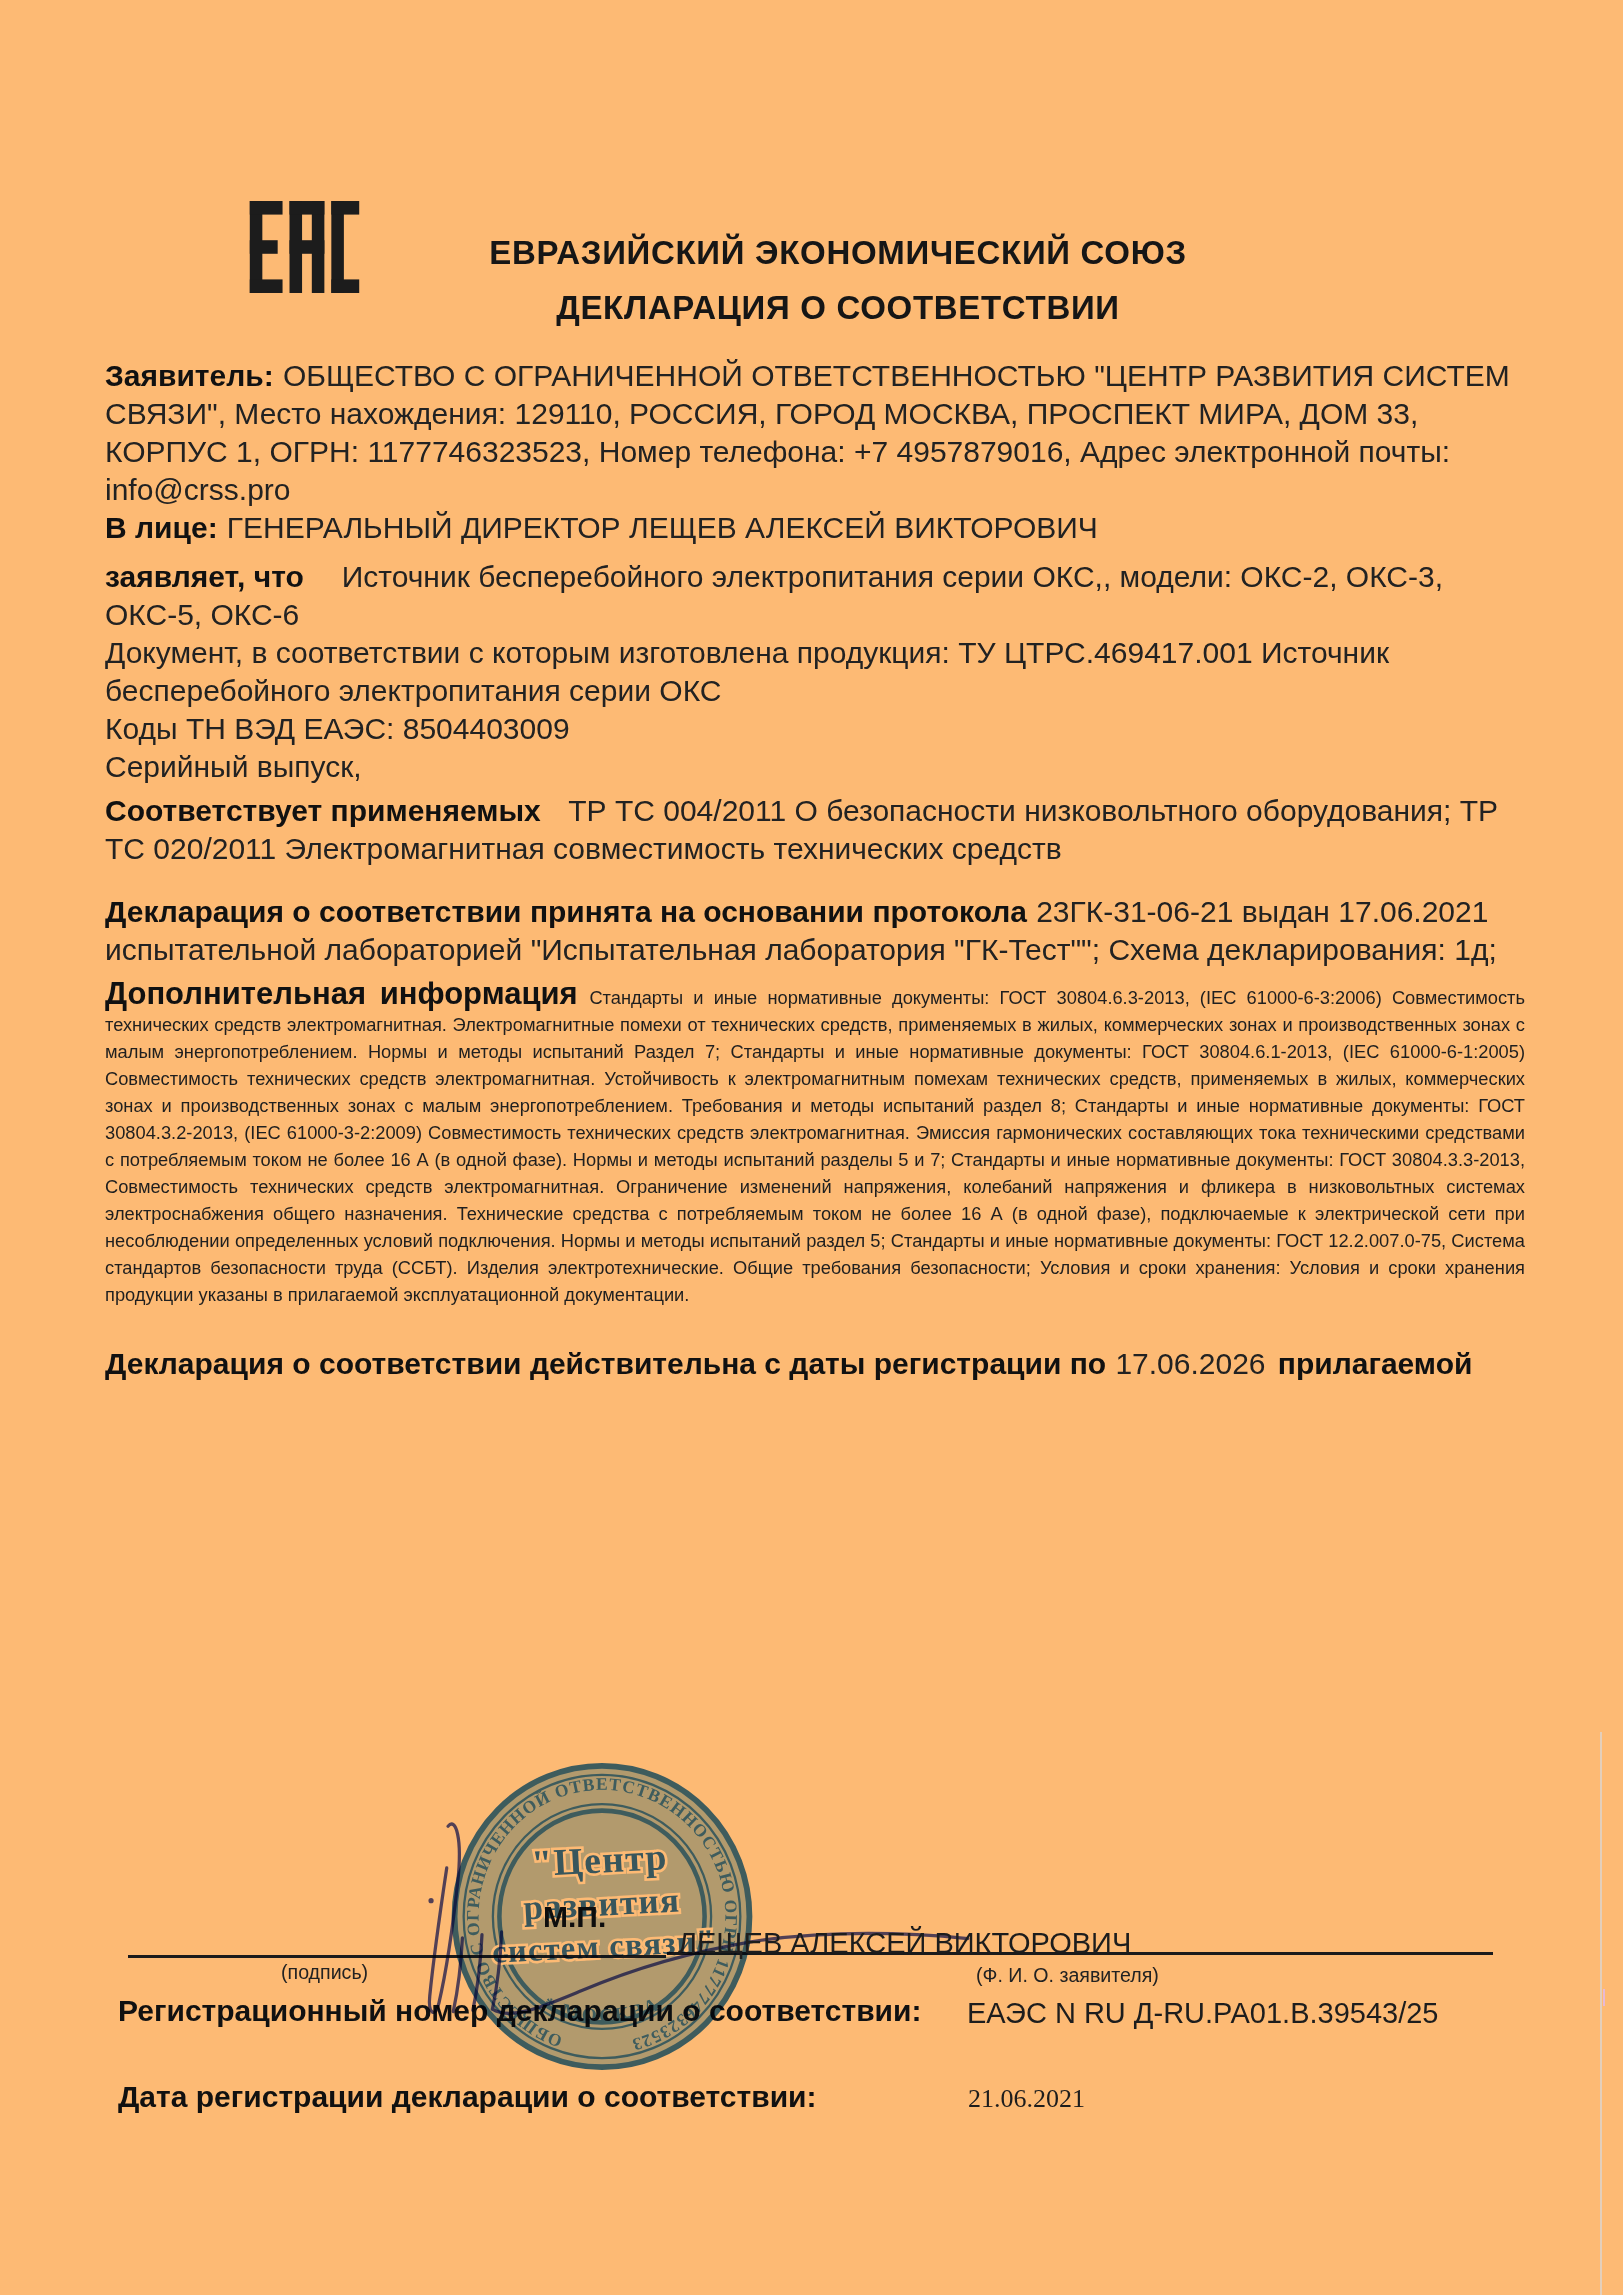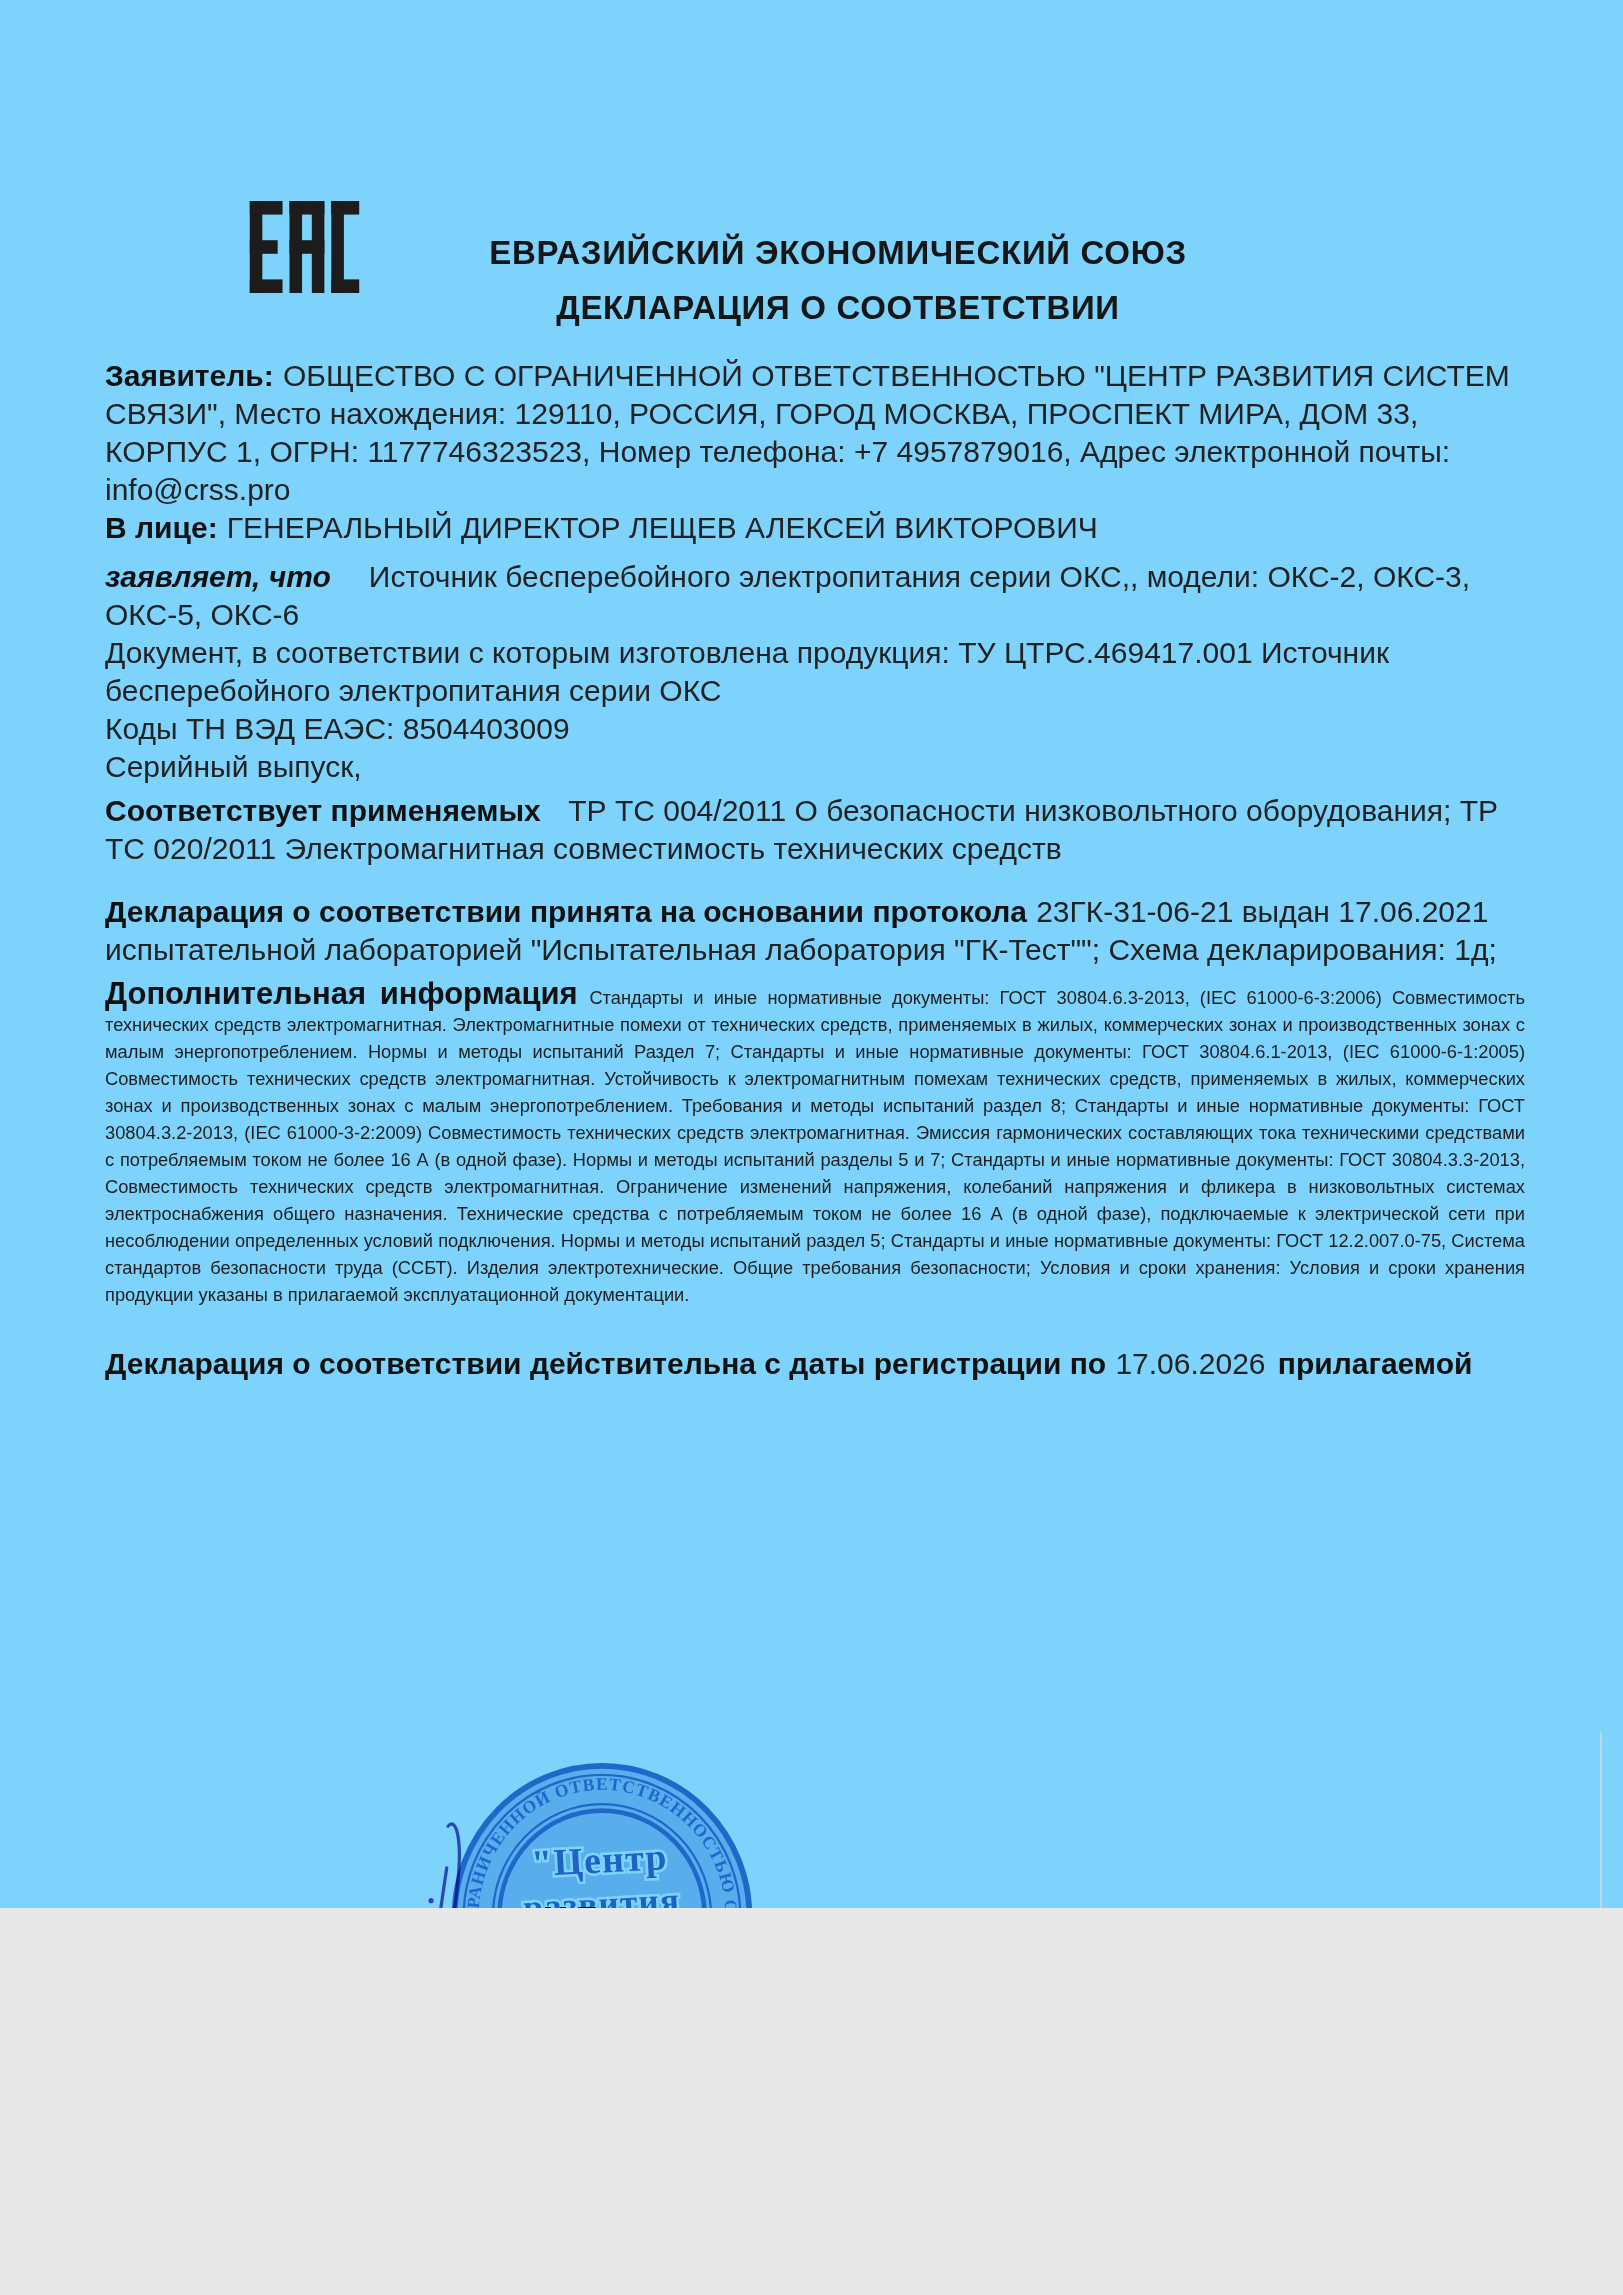--- a/index.html
+++ b/index.html
@@ -1,35 +1,35 @@
 <!DOCTYPE html>
 <html style="font-size:10.5px"><head>
 <meta charset="utf-8">
 <style>
   html,body{margin:0;padding:0;background:#e8e8e8;}
   .page{
     position:relative;
-    width:1624px;height:1908px;
-    background:#7dd3fc;
+    width:1624px;height:2295px;
+    background:#fdba74;
     font-family:"Liberation Sans","DejaVu Sans",sans-serif;
     color:#1b1b1b;
     overflow:hidden;
   }
   .content{padding:0 99px 0 105px;}
   
   .eac-logo{position:absolute;left:247px;top:198px;}
   
   .titles{padding-top:234px;text-align:center;padding-left:46px;}
   .title-line{font-size:33px;font-weight:bold;letter-spacing:0.7px;color:#161616;}
   .title-line + .title-line{margin-top:17px;}
   
   .body{margin-top:30px;}
   .body p{margin:0;font-size:30px;line-height:38px;color:#222;}
   .lbl{font-weight:bold;color:#111;margin-right:9.2px;}
-  .gap-wide{margin-right:38px;font-style:italic;}
+  .gap-wide{margin-right:38px;}
   .gap-mid{margin-right:27.5px;}
   p.m-sm{margin-top:10.5px;}
   p.m-xs{margin-top:6.5px;}
   p.m-lg{margin-top:25px;}
   p.m-xl{margin-top:37px;}
   p.addinfo{
     margin-top:10.5px;font-size:18.3px;line-height:27px;
     text-align:justify;color:#1f1f1f;
   }
   .addinfo-head{font-size:31px;font-weight:bold;margin-right:11.8px;color:#111;}

